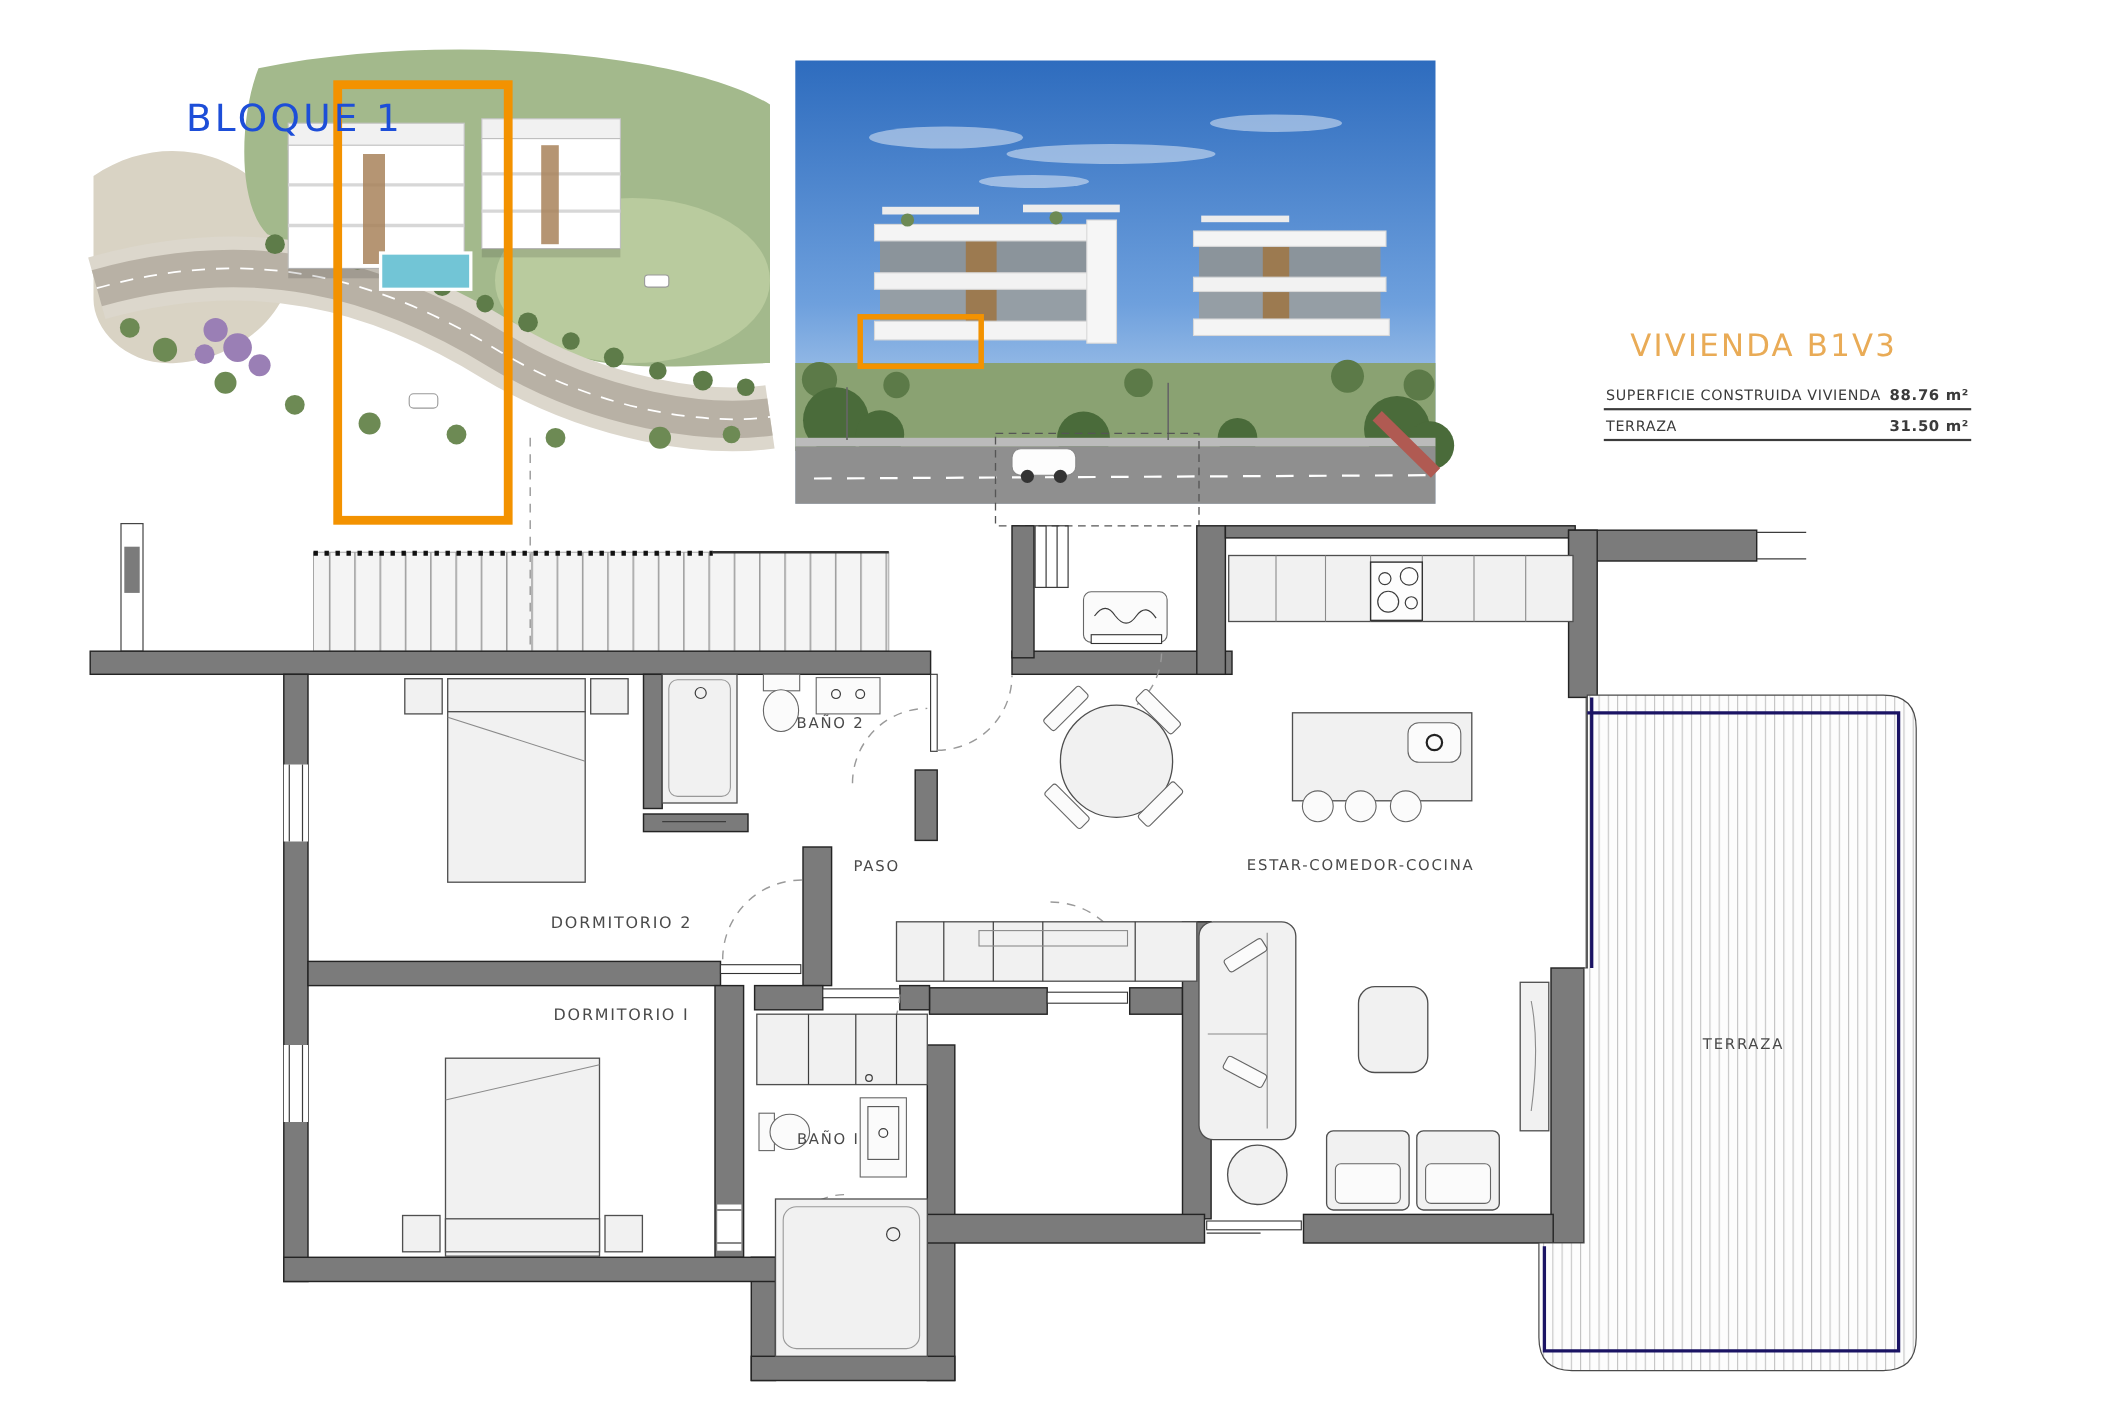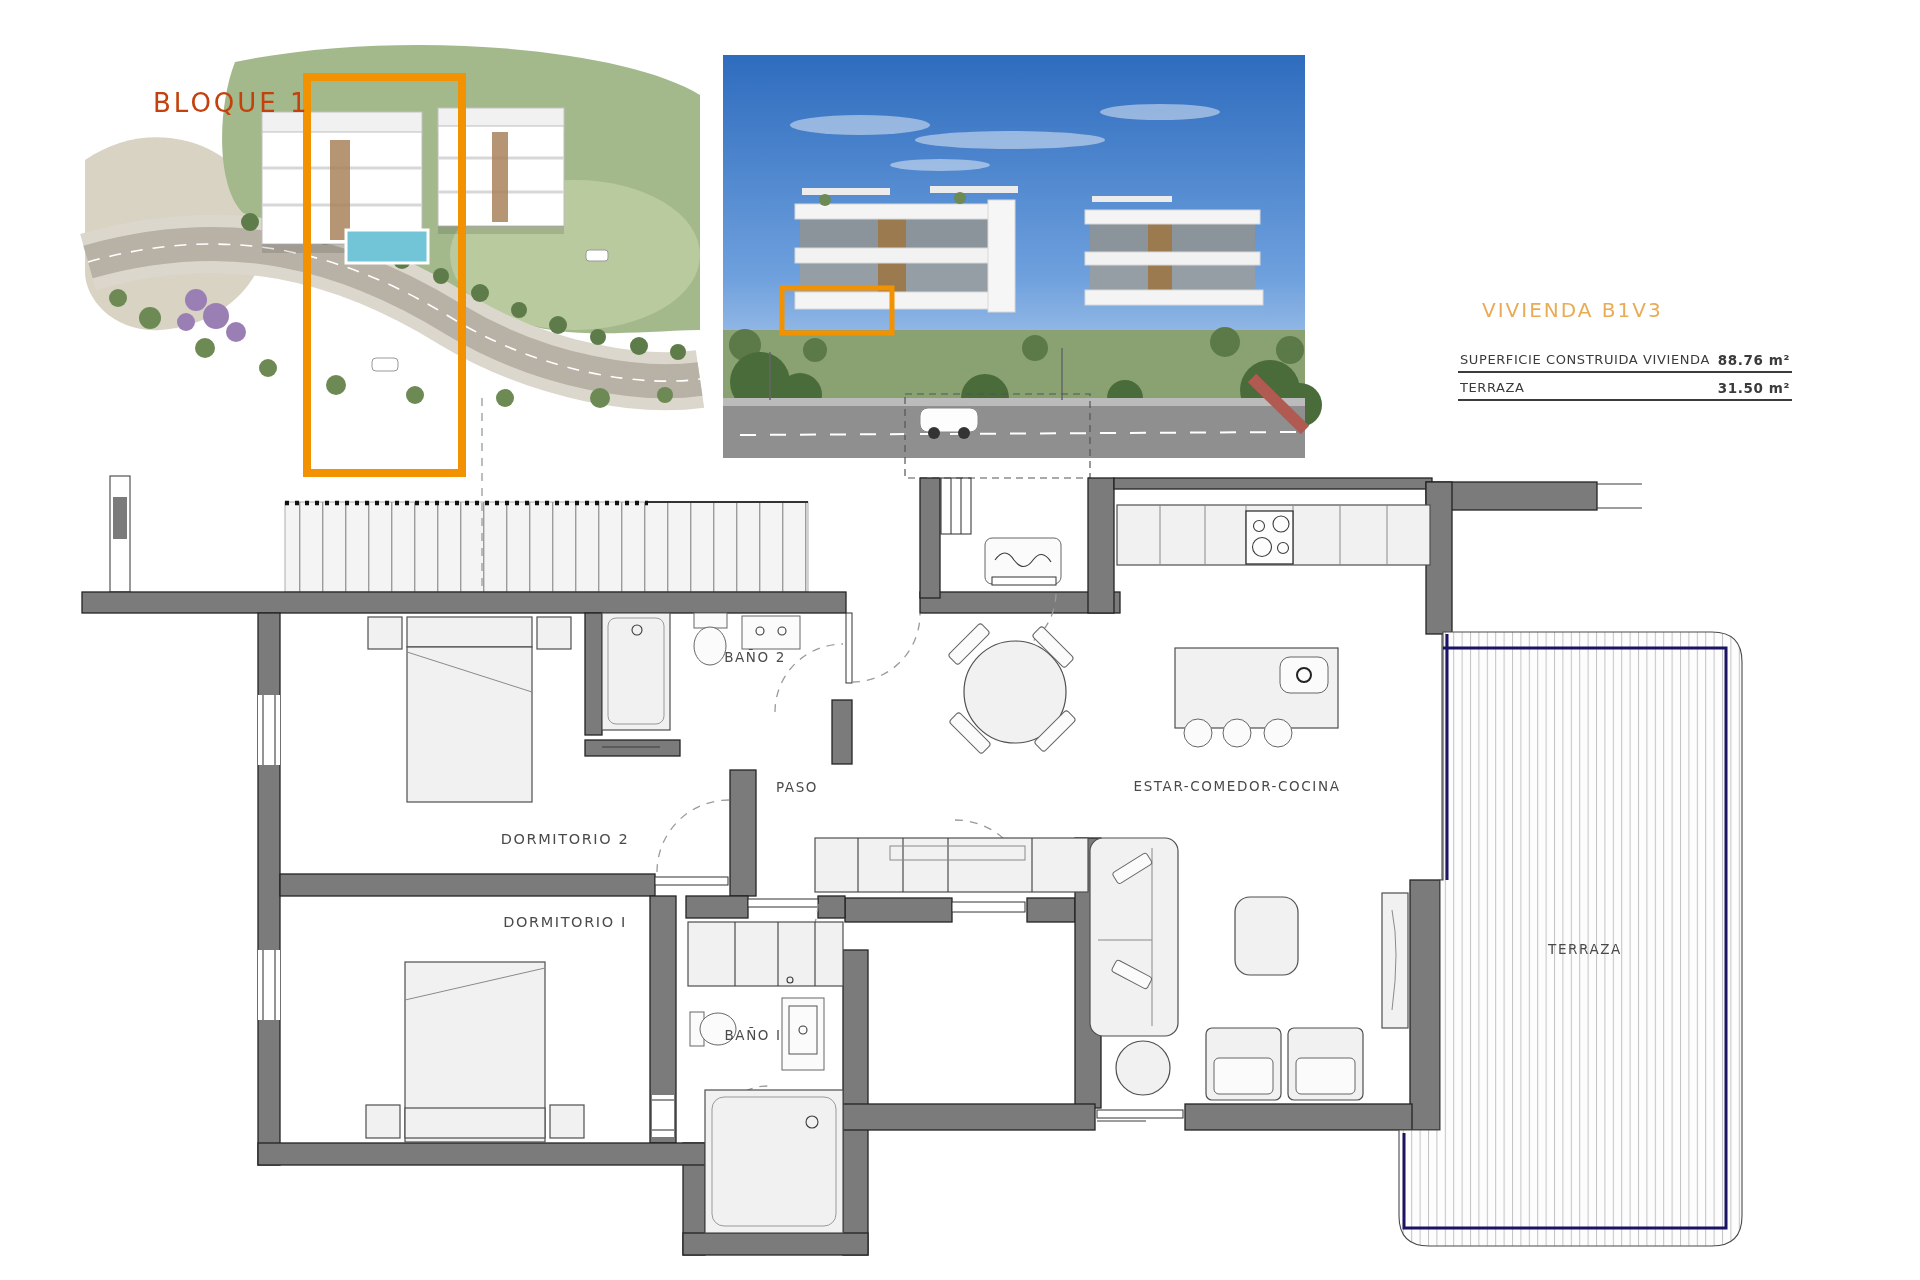--- a/index.html
+++ b/index.html
@@ -1,22 +1,22 @@
 <!DOCTYPE html>
 <html><head>
 <meta charset="utf-8">
 <style>
   html,body{margin:0;padding:0;background:#e8e8e8;}
   .page{position:relative;width:1920px;height:1280px;background:#ffffff;overflow:hidden;
         font-family:"DejaVu Sans", sans-serif;}
   .abs{position:absolute;}
-  .bloque-label{left:153px;top:88px;font-size:26px;letter-spacing:3px;color:#c2410c;font-weight:400;}
-  .sheet-title{left:1482px;top:298px;font-size:20px;letter-spacing:2px;color:#e9ab56;font-weight:400;}
+  .bloque-label{left:169px;top:88px;font-size:34px;letter-spacing:3px;color:#1d4ed8;font-weight:400;}
+  .sheet-title{left:1482px;top:298px;font-size:28px;letter-spacing:2px;color:#e9ab56;font-weight:400;}
   .area-table{left:1458px;top:352px;width:334px;color:#3b3b3b;}
-  .area-table .row{display:flex;justify-content:space-between;align-items:flex-start;
+  .area-table .row{display:flex;justify-content:space-between;align-items:center;
       font-size:13px;letter-spacing:0.6px;border-bottom:2px solid #3b3b3b;
       padding:0 2px 3px 2px;margin-bottom:7px;white-space:nowrap;}
   .area-table .val{font-size:13.5px;font-weight:bold;}
   svg{display:block;}
   .wall{fill:#7b7b7b;stroke:#242424;stroke-width:1.3;}
   .furn{fill:#f1f1f1;stroke:#4f4f4f;stroke-width:1.2;}
   .furn2{fill:#fbfbfb;stroke:#666;stroke-width:1;}
   .thin{stroke:#3c3c3c;stroke-width:1.1;fill:none;}
   .thin2{stroke:#8a8a8a;stroke-width:1;fill:none;}
   .dash{stroke:#9a9a9a;stroke-width:1.3;fill:none;stroke-dasharray:8 7;}

